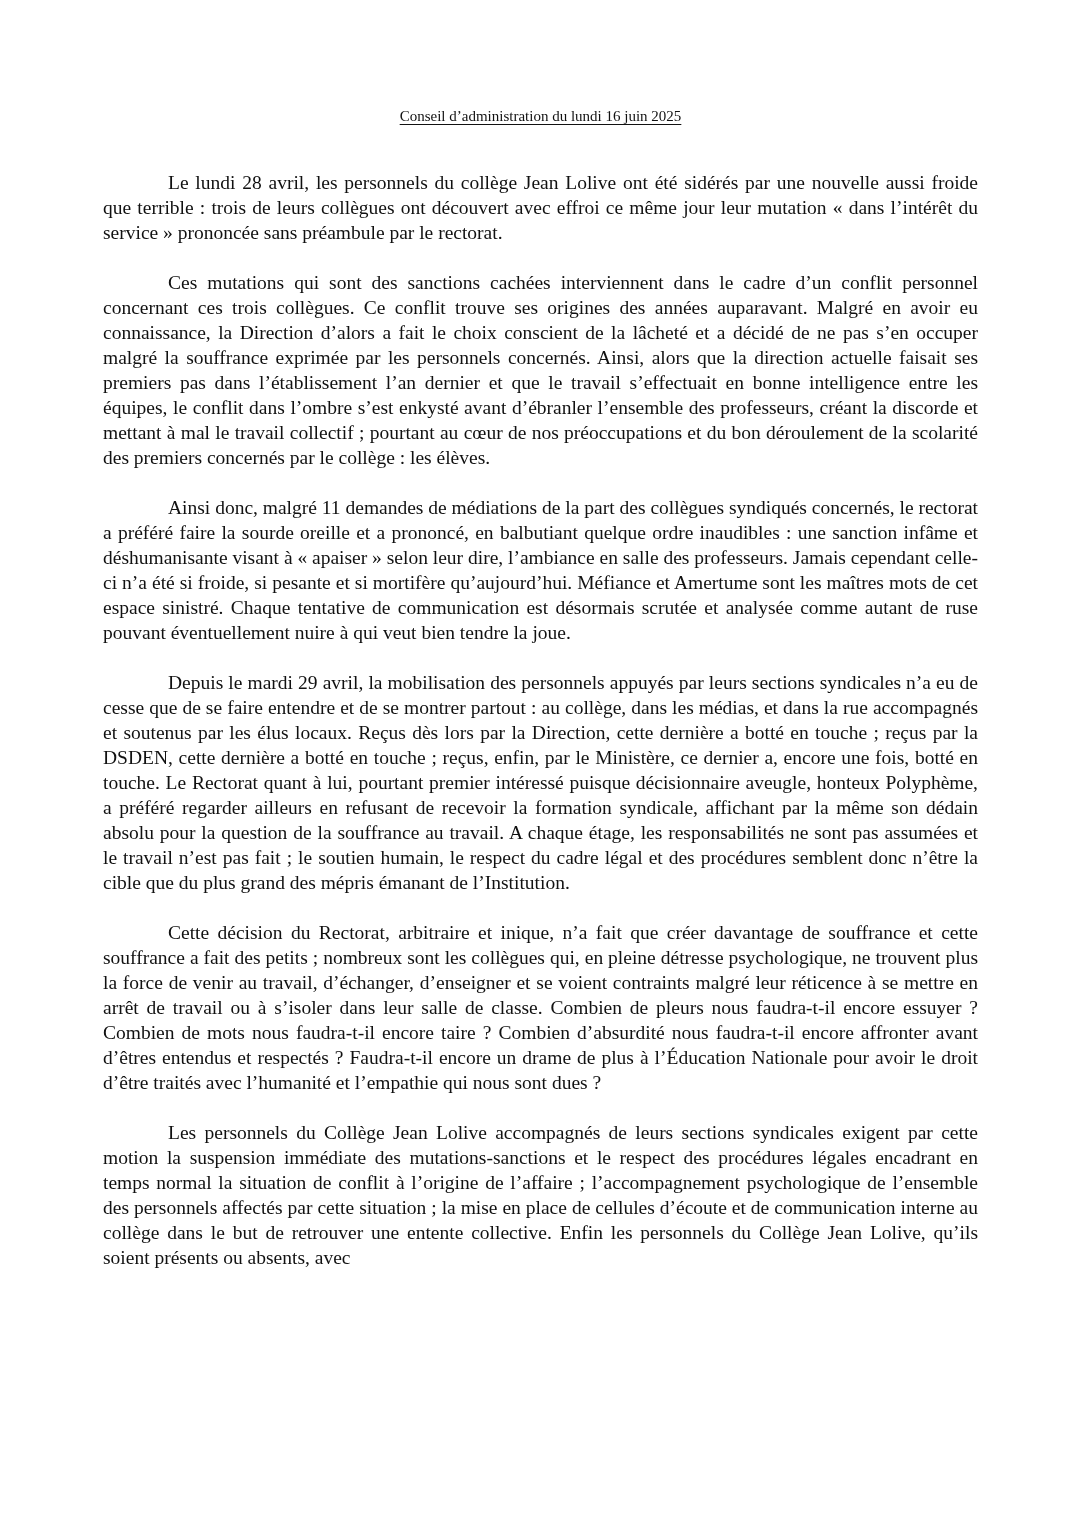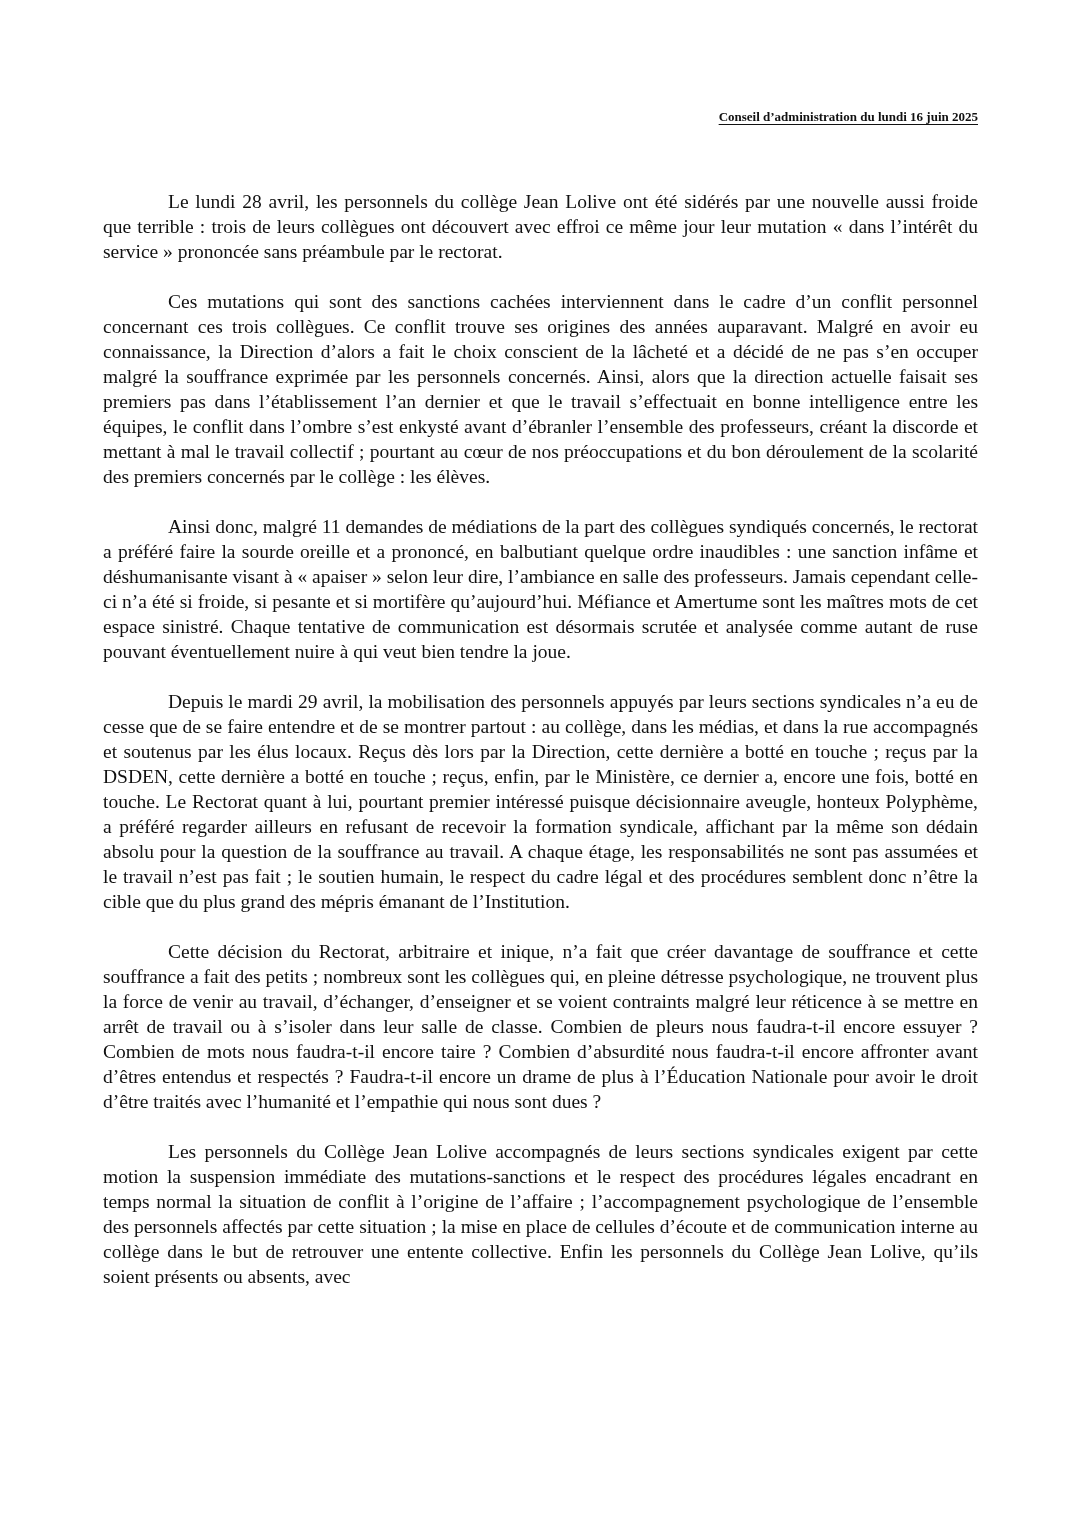--- a/index.html
+++ b/index.html
@@ -15,36 +15,36 @@
       font-family: "Liberation Serif", "DejaVu Serif", serif;
       color: #111111;
     }
     .page {
       position: absolute;
       left: 103px;
       top: 104px;
       width: 875px;
     }
     .title-block {
-      text-align: right;
-      font-weight: bold;
-      font-size: 13px;
+      text-align: center;
+      font-weight: normal;
+      font-size: 15px;
       line-height: 25px;
       margin-left: 0;
     }
     .title-line {
       display: block;
     }
     .title-line span {
       text-decoration: underline;
       text-decoration-thickness: 1px;
       text-underline-offset: 3px;
     }
     .body-text {
-      margin-top: 60px;
+      margin-top: 41px;
     }
     .para {
       font-size: 19.5px;
       line-height: 25px;
       text-align: justify;
       text-indent: 65px;
       margin: 0 0 25px 0;
       hyphens: none;
     }
     .para.last {

